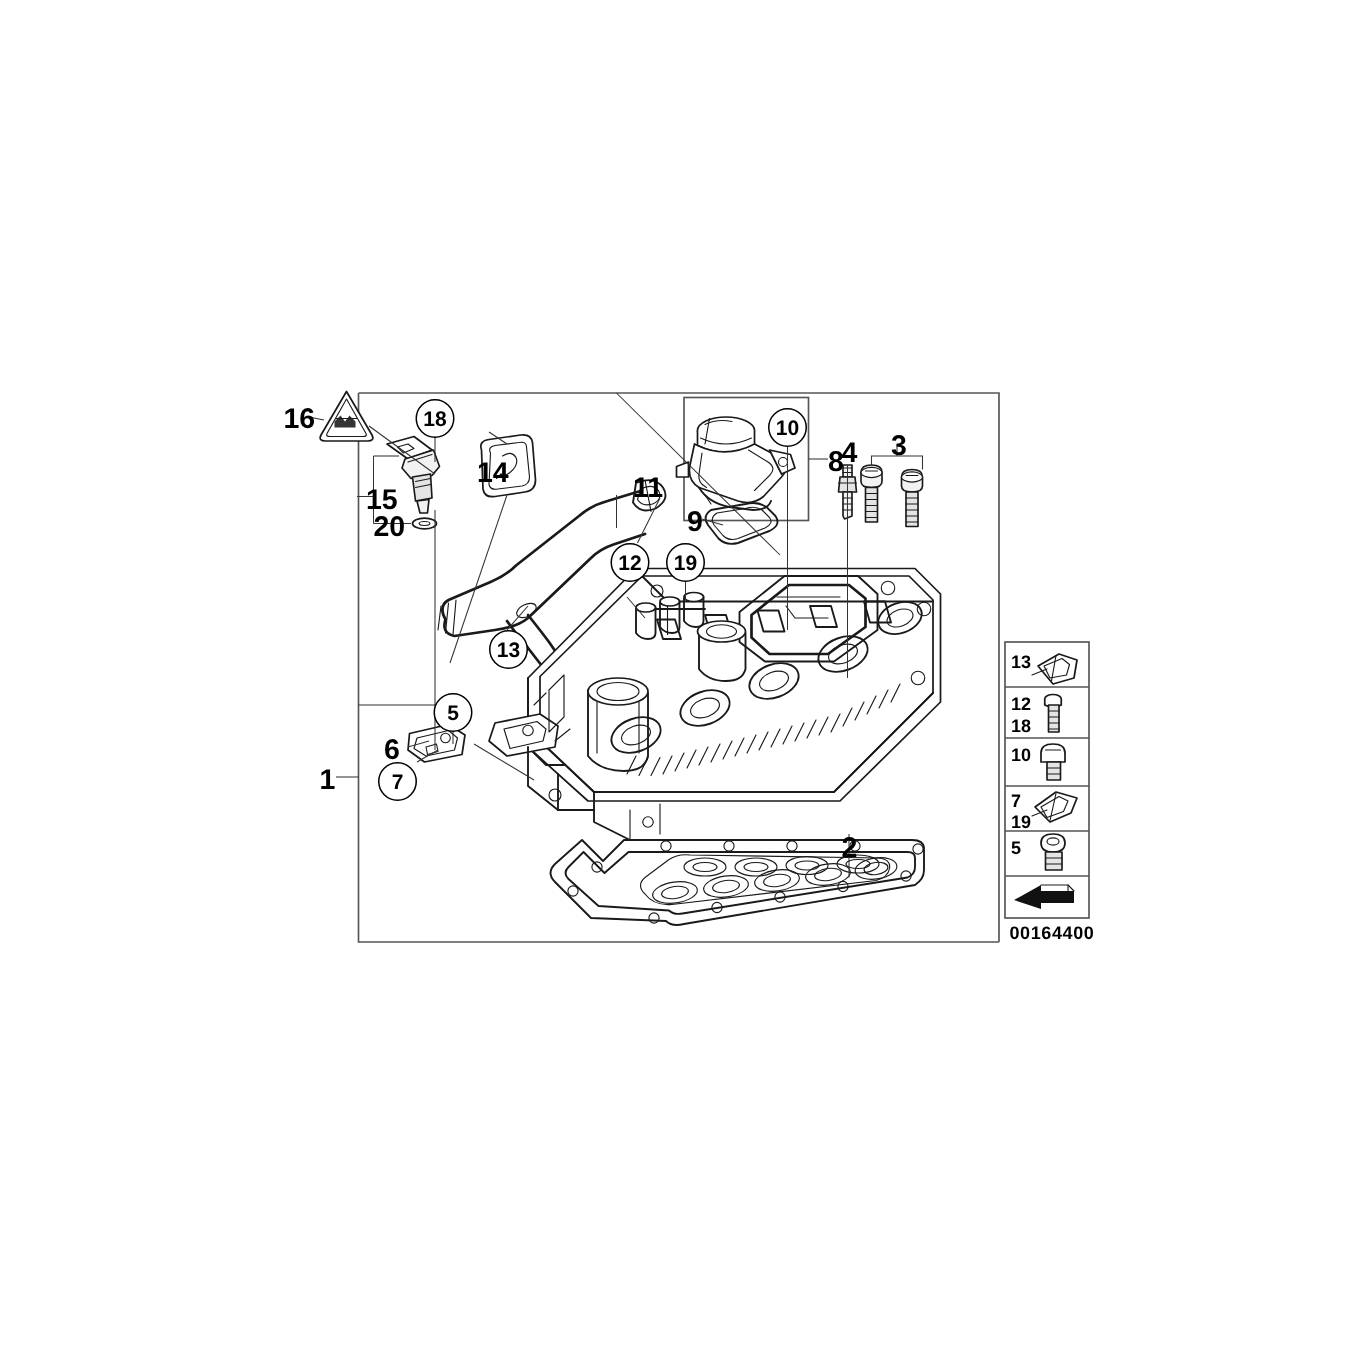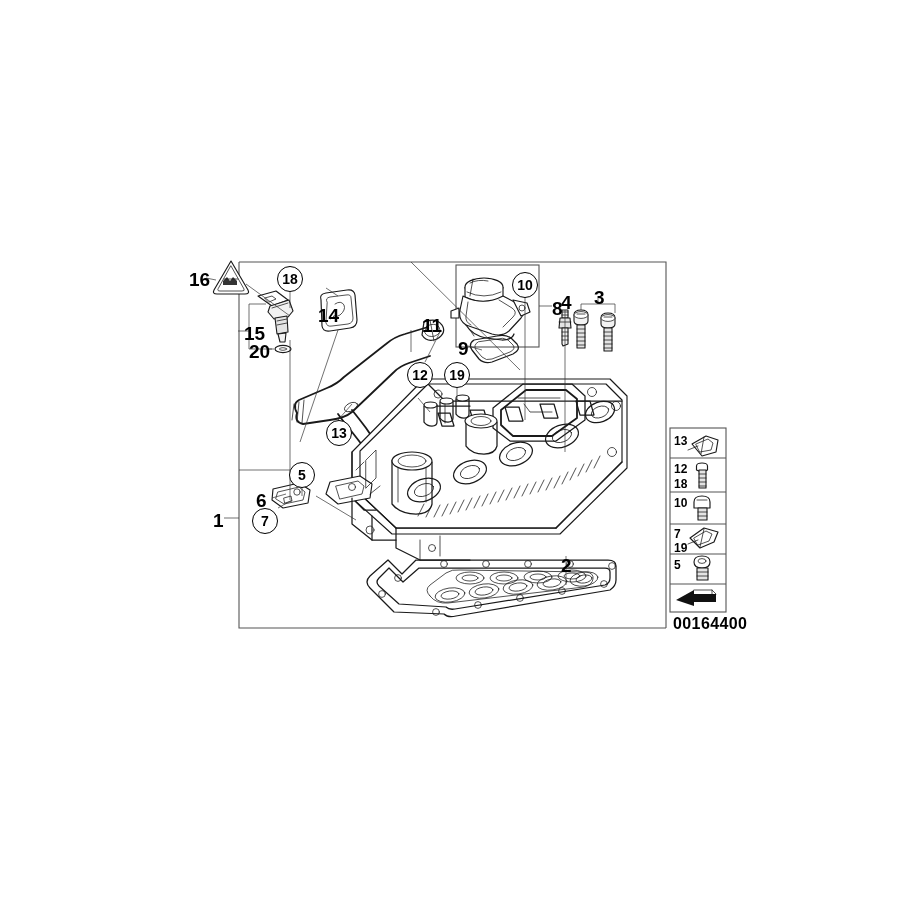--- a/index.html
+++ b/index.html
@@ -58,21 +58,21 @@
     font-family: "Liberation Sans", sans-serif;
     font-weight: bold;
     font-size: 12px;
     color: #000;
     user-select: none;
   }
   .diagram-id {
     position: absolute;
     font-family: "Liberation Sans", sans-serif;
     font-weight: bold;
-    font-size: 16px;
+    font-size: 12px;
     letter-spacing: 0.4px;
     color: #000;
     user-select: none;
     text-align: center;
   }
 </style>
 </head>
 <body>
 
 <div id="stage">

